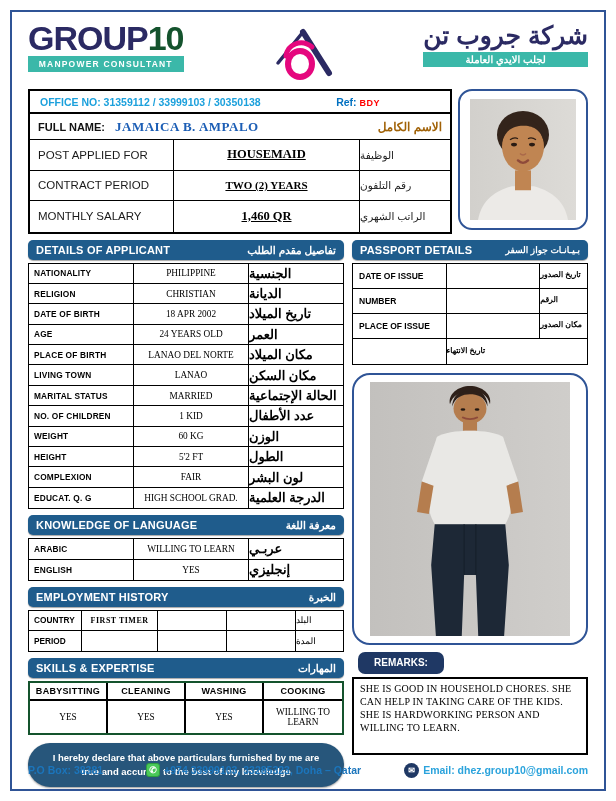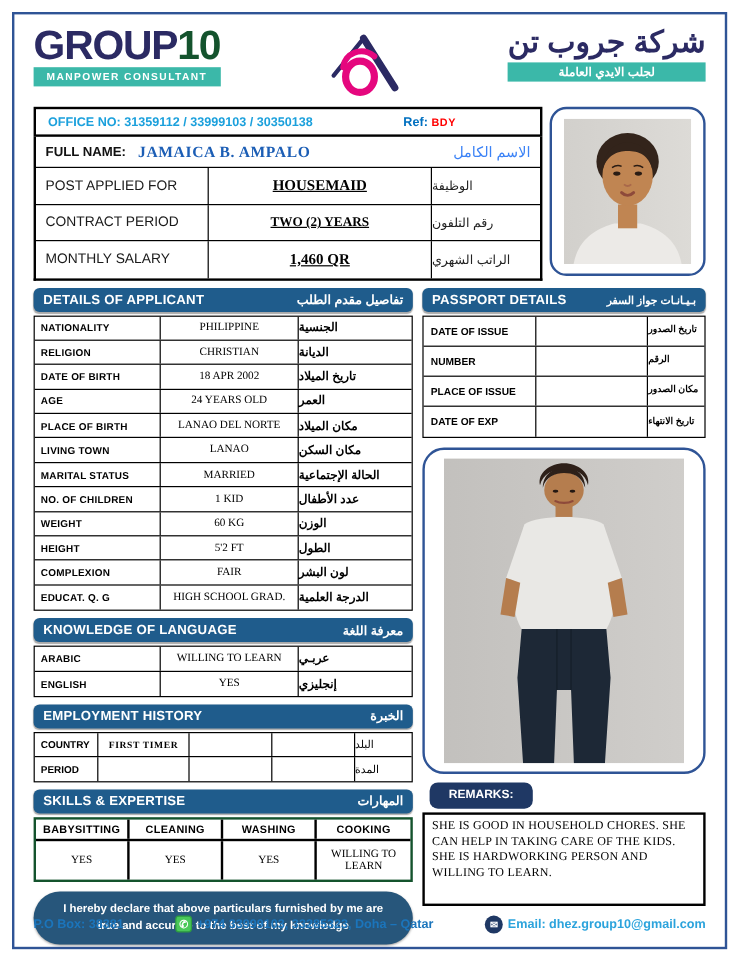--- a/index.html
+++ b/index.html
@@ -22,21 +22,21 @@
   .top-wrap { display:flex; gap:6px; margin-top:3px; }
   .top-left { width:424px; }
   .office-box { border:2px solid #000; height:25px; display:flex; align-items:center; padding:0 10px; justify-content:space-between; }
   .office-no { color:#1BA0DC; font-weight:bold; font-size:10.5px; }
   .ref { font-weight:bold; font-size:10.5px; color:#0070C0; margin-right:60px;}
   .ref .bdy { color:#FF0000; font-size:9px; letter-spacing:0.5px;text-align:right; }
   .name-table { border:2px solid #000; border-top:none; }
   .name-row { display:flex; align-items:center; border-bottom:1.5px solid #000; height:26px; padding:0 8px; }
   .fn-label { font-weight:bold; font-size:11px; color:#111; }
   .fn-value { font-family:"Liberation Serif", serif; font-weight:bold; color:#1C5EB5; font-size:13px; margin-left:10px; letter-spacing:0.5px; flex:1; }
-  .fn-ar { font-weight:normal; font-size:12px; color:#3b82f6; }
+  .fn-ar { font-weight:bold; font-size:12px; color:#a16207; }
   .t-row { display:flex; height:30.5px; border-bottom:1.5px solid #000; }
   .t-row:last-child { border-bottom:none; }
   .t-label { width:144px; border-right:1.5px solid #000; display:flex; align-items:center; padding-left:8px; font-size:11.5px; color:#1a1a1a; }
   .t-value { width:186px; border-right:1.5px solid #000; display:flex; align-items:center; justify-content:center; font-family:"Liberation Serif", serif; font-weight:bold; font-size:11px;text-decoration:underline; }
   .t-value.big { font-size:12.5px; }
   .t-ar { flex:1; display:flex; align-items:center; justify-content:flex-end; padding-right:8px; font-size:10.5px; color:#222; }
   .photo-box { width:130px; height:141px; border:2px solid #2F5496; border-radius:14px; padding:8px 10px; }
   .photo-box svg { width:100%; height:100%; display:block; }
 
   
@@ -46,21 +46,21 @@
 
   .secbar { background:#1F5C8C; border-radius:5px; color:#fff; display:flex; justify-content:space-between; align-items:center; height:20px; padding:0 8px; box-shadow:0 1px 1px rgba(0,0,0,0.35); }
   .sec-en { font-weight:bold; font-size:11px; letter-spacing:0.2px; }
   .sec-ar { font-weight:bold; font-size:10.5px; }
 
   .grid { border:1.5px solid #000; margin-top:3px; }
   .grow { display:flex; height:20.4px; border-bottom:1px solid #000; }
   .grow:last-child { border-bottom:none; }
   .gl { width:105px; border-right:1px solid #000; display:flex; align-items:center; padding-left:5px; font-weight:bold; font-size:8.3px; letter-spacing:0.2px; }
   .gv { width:115px; border-right:1px solid #000; display:flex; align-items:center; justify-content:center; font-family:"Liberation Serif", serif; font-size:9.3px; }
-  .ga { flex:1; display:flex; align-items:center; justify-content:flex-end; padding-right:6px; font-weight:bold; font-size:10px;text-align:center; }
+  .ga { flex:1; display:flex; align-items:center; justify-content:flex-end; padding-right:6px; font-weight:bold; font-size:13px;text-align:center; }
 
   .emp-row { display:flex; height:20px; border-bottom:1px solid #000; }
   .emp-row:last-child { border-bottom:none; }
   .emp-l { width:17%; border-right:1px solid #000; display:flex; align-items:center; padding-left:5px; font-weight:bold; font-size:8.3px; }
   .emp-c { width:24%; border-right:1px solid #000; display:flex; align-items:center; justify-content:center; font-family:"Liberation Serif", serif; font-weight:bold; font-size:8px; letter-spacing:0.5px; }
   .emp-c2 { width:22%; border-right:1px solid #000; }
   .emp-a { flex:1; display:flex; align-items:center; justify-content:flex-end; padding-right:6px; font-weight:normal; font-size:9px; }
 
   .skills-grid { border:2px solid #14532d; margin-top:3px; }
   .sk-row { display:flex; }
@@ -318,21 +318,20 @@
               <div class="pp-l">NUMBER</div>
               <div class="pp-v"></div>
               <div class="pp-a" dir="rtl">الرقم</div>
             </div>
           <div class="pp-row">
               <div class="pp-l">PLACE OF ISSUE</div>
               <div class="pp-v"></div>
               <div class="pp-a" dir="rtl">مكان الصدور</div>
             </div>
           <div class="pp-row">
-              <div class="pp-l">DATE OF EXP</div>
               <div class="pp-v"></div>
               <div class="pp-a" dir="rtl">تاريخ الانتهاء</div>
             </div>
         </div>
 
         <div class="body-photo">
           <svg viewBox="0 0 170 250" preserveAspectRatio="none">
             <rect width="170" height="250" fill="#c8c6c3"></rect>
             <rect width="170" height="250" fill="url(#bg2)" opacity="0.5"></rect>
             <defs>

